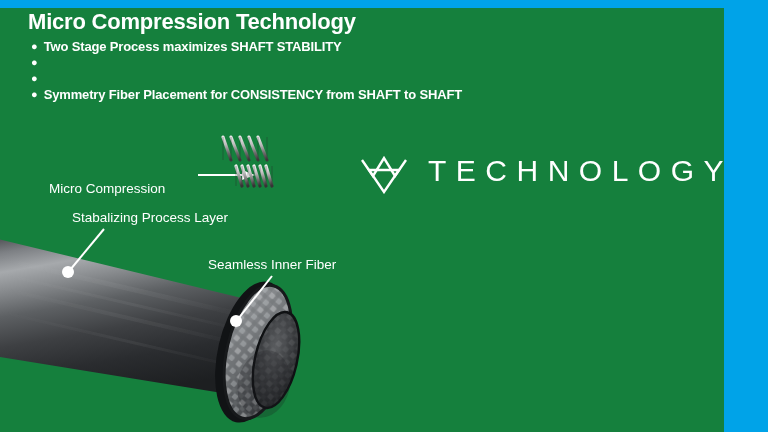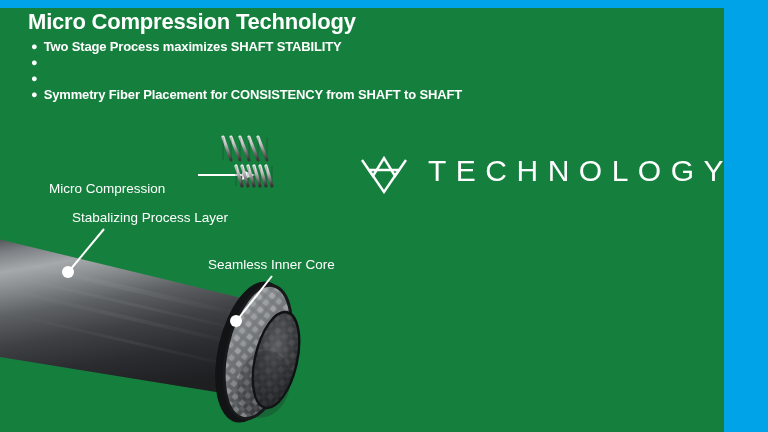--- a/index.html
+++ b/index.html
@@ -245,21 +245,21 @@
 
       <ellipse cx="276" cy="136" rx="21" ry="49" transform="rotate(13 276 136)" fill="url(#boreG)"></ellipse>
       <ellipse cx="276" cy="136" rx="21" ry="49" transform="rotate(13 276 136)" fill="url(#weave)" opacity="0.22"></ellipse>
       <ellipse cx="276" cy="136" rx="21" ry="49" transform="rotate(13 276 136)" fill="none" stroke="#0f1113" stroke-width="2.4"></ellipse>
 
       <ellipse cx="264" cy="160" rx="26" ry="34" transform="rotate(13 264 160)" fill="#1b1d1f" opacity="0.25"></ellipse>
     </svg>
   </div>
 
   <div class="callout surface">Stabalizing Process Layer</div>
-  <div class="callout core">Seamless Inner Core</div>
+  <div class="callout core">Seamless Inner Fiber</div>
 
   <svg class="leader">
     <g stroke="#ffffff" stroke-width="2" fill="none">
       <line x1="104" y1="221" x2="70" y2="262"></line>
       <line x1="272" y1="268" x2="238" y2="311"></line>
     </g>
     <circle cx="68" cy="264" r="6" fill="#ffffff"></circle>
     <circle cx="236" cy="313" r="6" fill="#ffffff"></circle>
   </svg>
 

